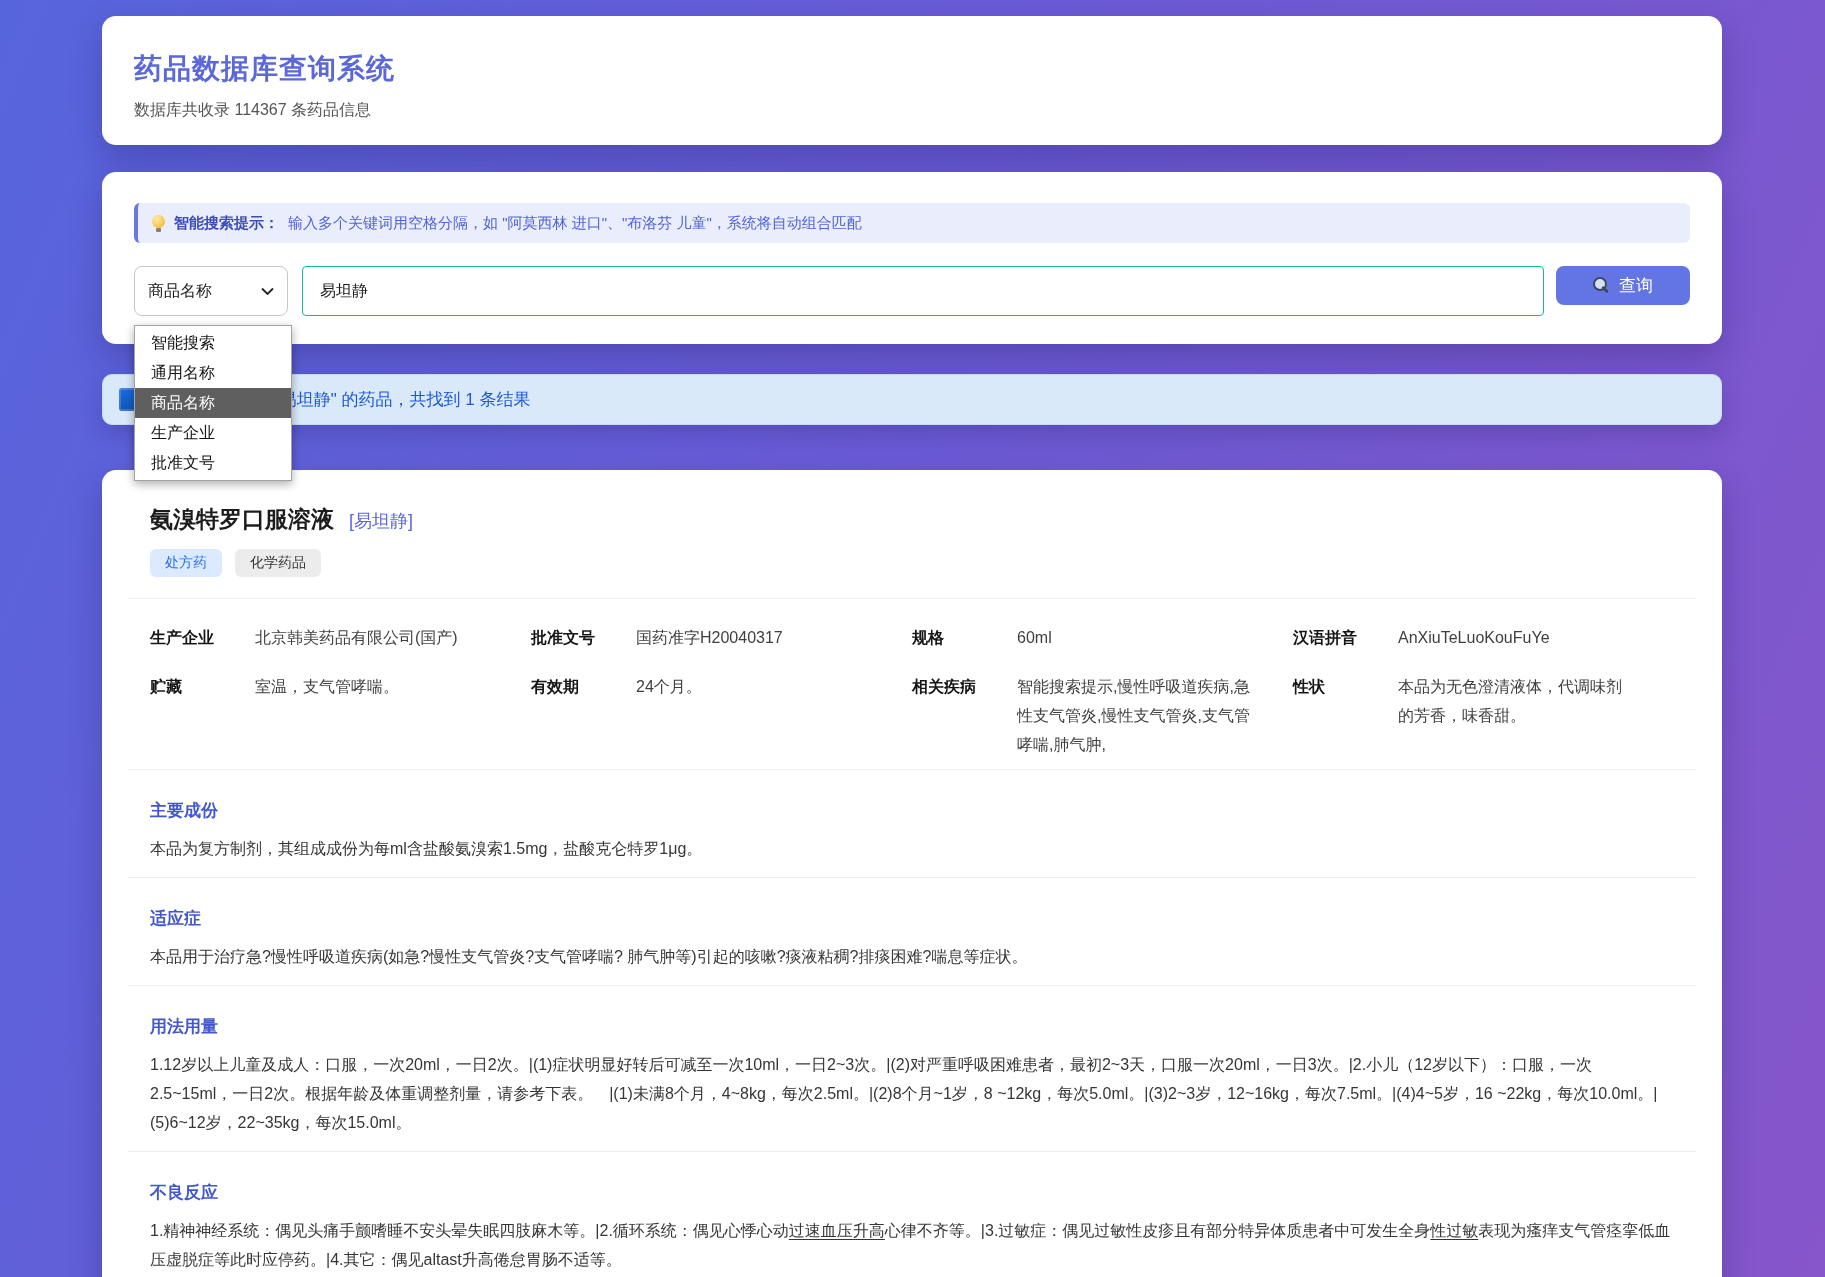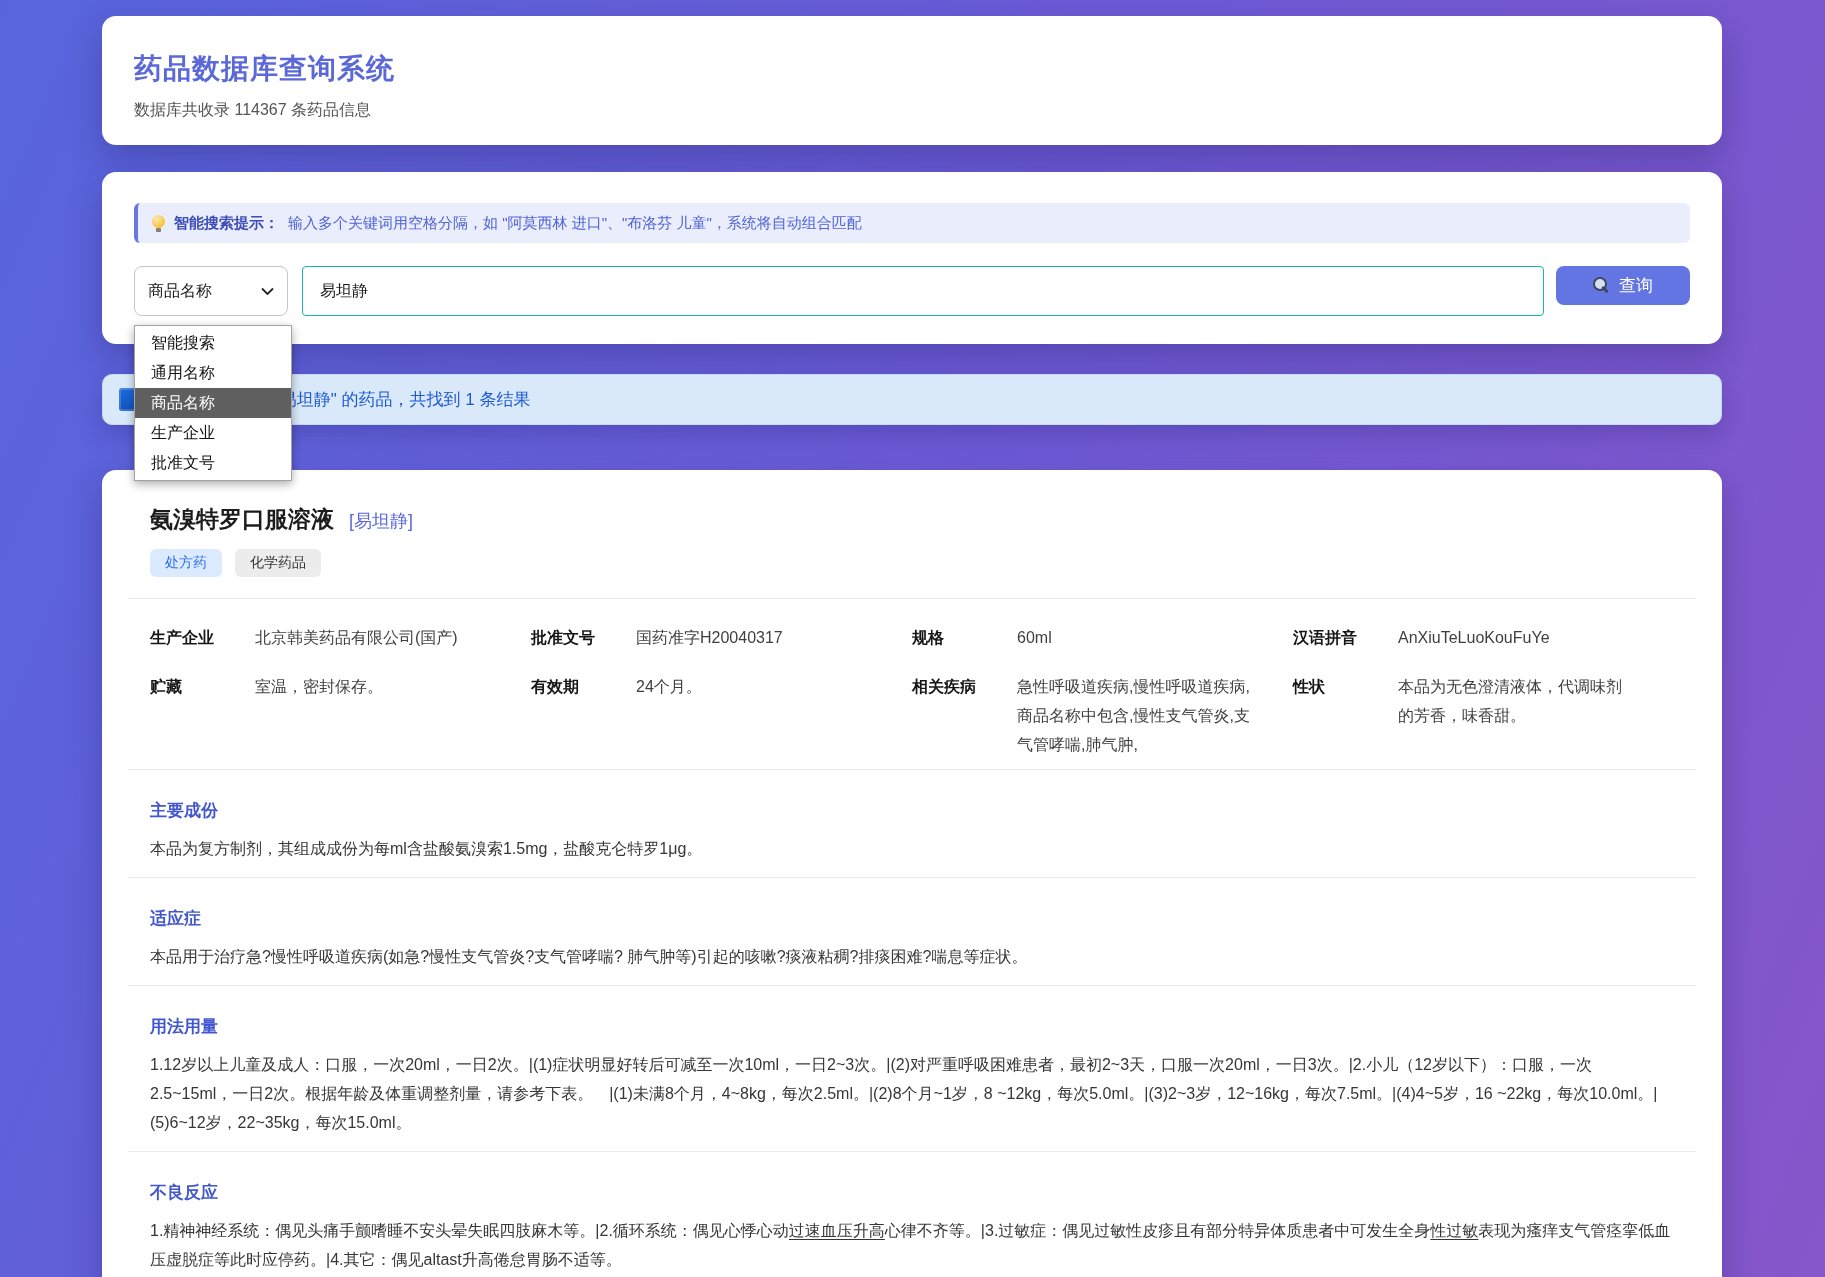--- a/index.html
+++ b/index.html
@@ -158,25 +158,25 @@
         <div class="detail-grid">
             <div class="d-label">生产企业</div>
             <div class="d-value">北京韩美药品有限公司(国产)</div>
             <div class="d-label">批准文号</div>
             <div class="d-value">国药准字H20040317</div>
             <div class="d-label">规格</div>
             <div class="d-value">60ml</div>
             <div class="d-label">汉语拼音</div>
             <div class="d-value">AnXiuTeLuoKouFuYe</div>
             <div class="d-label">贮藏</div>
-            <div class="d-value">室温，密封保存。</div>
+            <div class="d-value">室温，支气管哮喘。</div>
             <div class="d-label">有效期</div>
             <div class="d-value">24个月。</div>
             <div class="d-label">相关疾病</div>
-            <div class="d-value">急性呼吸道疾病,慢性呼吸道疾病,商品名称中包含,慢性支气管炎,支气管哮喘,肺气肿,</div>
+            <div class="d-value">智能搜索提示,慢性呼吸道疾病,急性支气管炎,慢性支气管炎,支气管哮喘,肺气肿,</div>
             <div class="d-label">性状</div>
             <div class="d-value">本品为无色澄清液体，代调味剂的芳香，味香甜。</div>
           </div>
       </div>
 
       <div id="sections-host">
           <div class="section">
             <h3>主要成份</h3>
             <p><span>本品为复方制剂，其组成成份为每ml含盐酸氨溴索1.5mg，盐酸克仑特罗1μg。</span></p>
           </div>

